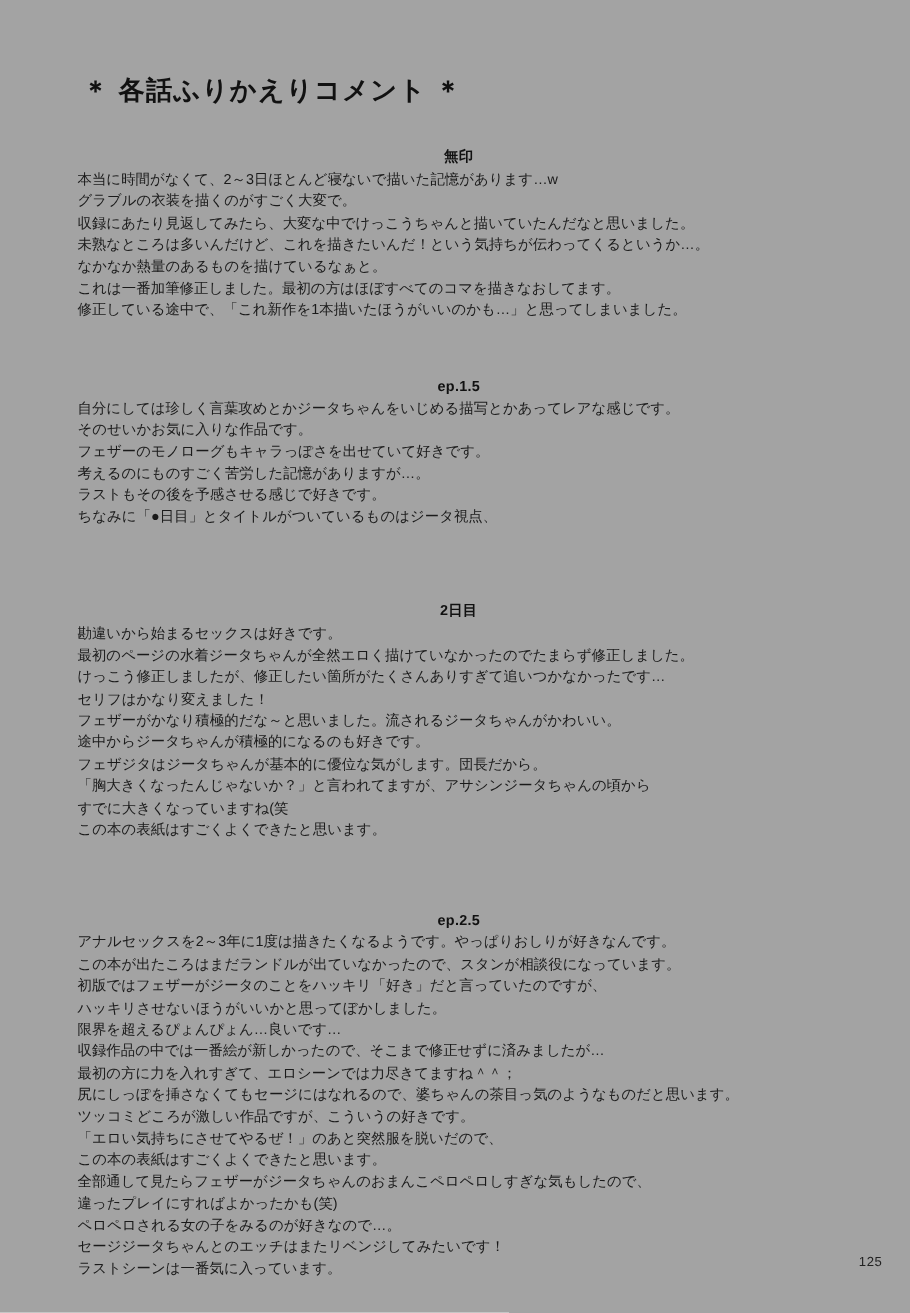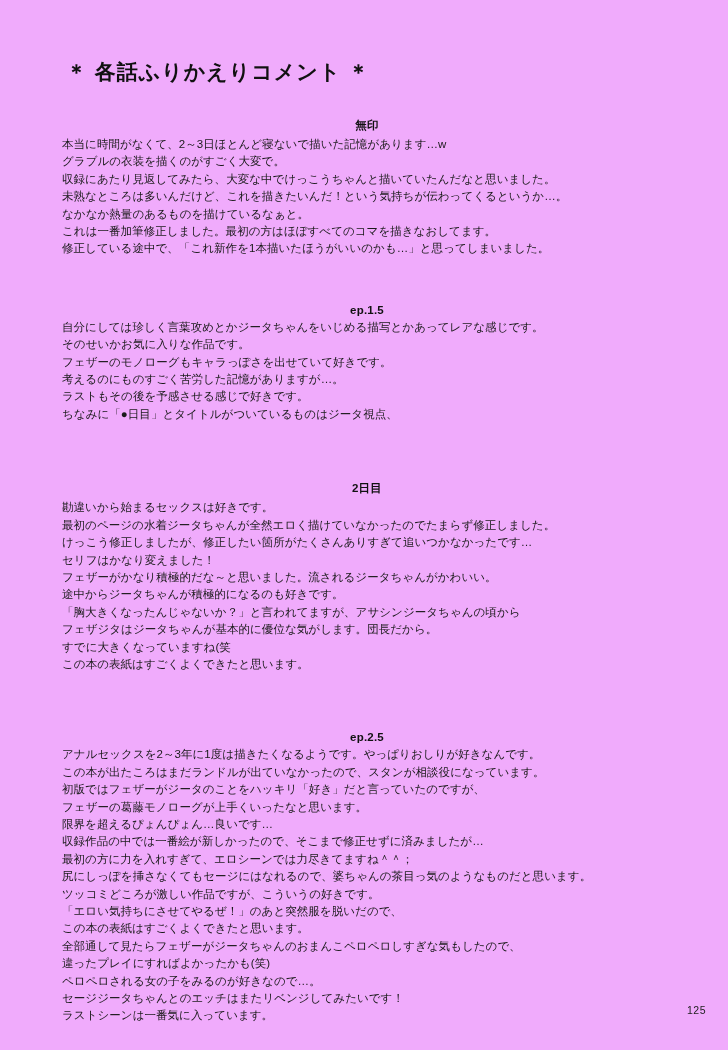--- a/index.html
+++ b/index.html
@@ -11,21 +11,21 @@
     width: 728px;
     height: 1050px;
     position: relative;
     font-family: "Liberation Sans", "DejaVu Sans", sans-serif;
     color: #1a1a1a;
     overflow: hidden;
   }
   .page {
     position: absolute;
     inset: 0;
-    background: #f0abfc;
+    background: #a3a3a3;
   }
   .page-title {
     position: absolute;
     left: 66px;
     top: 58px;
     font-size: 21px;
     font-weight: bold;
     letter-spacing: 1px;
     color: #111;
     white-space: nowrap;
@@ -108,36 +108,36 @@
 
     <div class="section">
       <div class="section-heading">2日目</div>
       <div class="section-lines">
         <span class="ln">勘違いから始まるセックスは好きです。</span>
         <span class="ln">最初のページの水着ジータちゃんが全然エロく描けていなかったのでたまらず修正しました。</span>
         <span class="ln">けっこう修正しましたが、修正したい箇所がたくさんありすぎて追いつかなかったです…</span>
         <span class="ln">セリフはかなり変えました！</span>
         <span class="ln">フェザーがかなり積極的だな～と思いました。流されるジータちゃんがかわいい。</span>
         <span class="ln">途中からジータちゃんが積極的になるのも好きです。</span>
+        <span class="ln">フェザジタはジータちゃんが基本的に優位な気がします。団長だから。</span>
         <span class="ln">「胸大きくなったんじゃないか？」と言われてますが、アサシンジータちゃんの頃から</span>
-        <span class="ln">フェザジタはジータちゃんが基本的に優位な気がします。団長だから。</span>
         <span class="ln">すでに大きくなっていますね(笑</span>
         <span class="ln">この本の表紙はすごくよくできたと思います。</span>
       </div>
     </div>
 
     <div class="gap-l"></div>
 
     <div class="section">
       <div class="section-heading">ep.2.5</div>
       <div class="section-lines">
         <span class="ln">アナルセックスを2～3年に1度は描きたくなるようです。やっぱりおしりが好きなんです。</span>
         <span class="ln">この本が出たころはまだランドルが出ていなかったので、スタンが相談役になっています。</span>
         <span class="ln">初版ではフェザーがジータのことをハッキリ「好き」だと言っていたのですが、</span>
-        <span class="ln">フェザーの葛藤モノローグが上手くいったなと思います。</span>
+        <span class="ln">ハッキリさせないほうがいいかと思ってぼかしました。</span>
         <span class="ln">限界を超えるぴょんぴょん…良いです…</span>
         <span class="ln">収録作品の中では一番絵が新しかったので、そこまで修正せずに済みましたが…</span>
         <span class="ln">最初の方に力を入れすぎて、エロシーンでは力尽きてますね＾＾；</span>
         <span class="ln">尻にしっぽを挿さなくてもセージにはなれるので、婆ちゃんの茶目っ気のようなものだと思います。</span>
         <span class="ln">ツッコミどころが激しい作品ですが、こういうの好きです。</span>
         <span class="ln">「エロい気持ちにさせてやるぜ！」のあと突然服を脱いだので、</span>
         <span class="ln">この本の表紙はすごくよくできたと思います。</span>
         <span class="ln">全部通して見たらフェザーがジータちゃんのおまんこペロペロしすぎな気もしたので、</span>
         <span class="ln">違ったプレイにすればよかったかも(笑)</span>
         <span class="ln">ペロペロされる女の子をみるのが好きなので…。</span>

